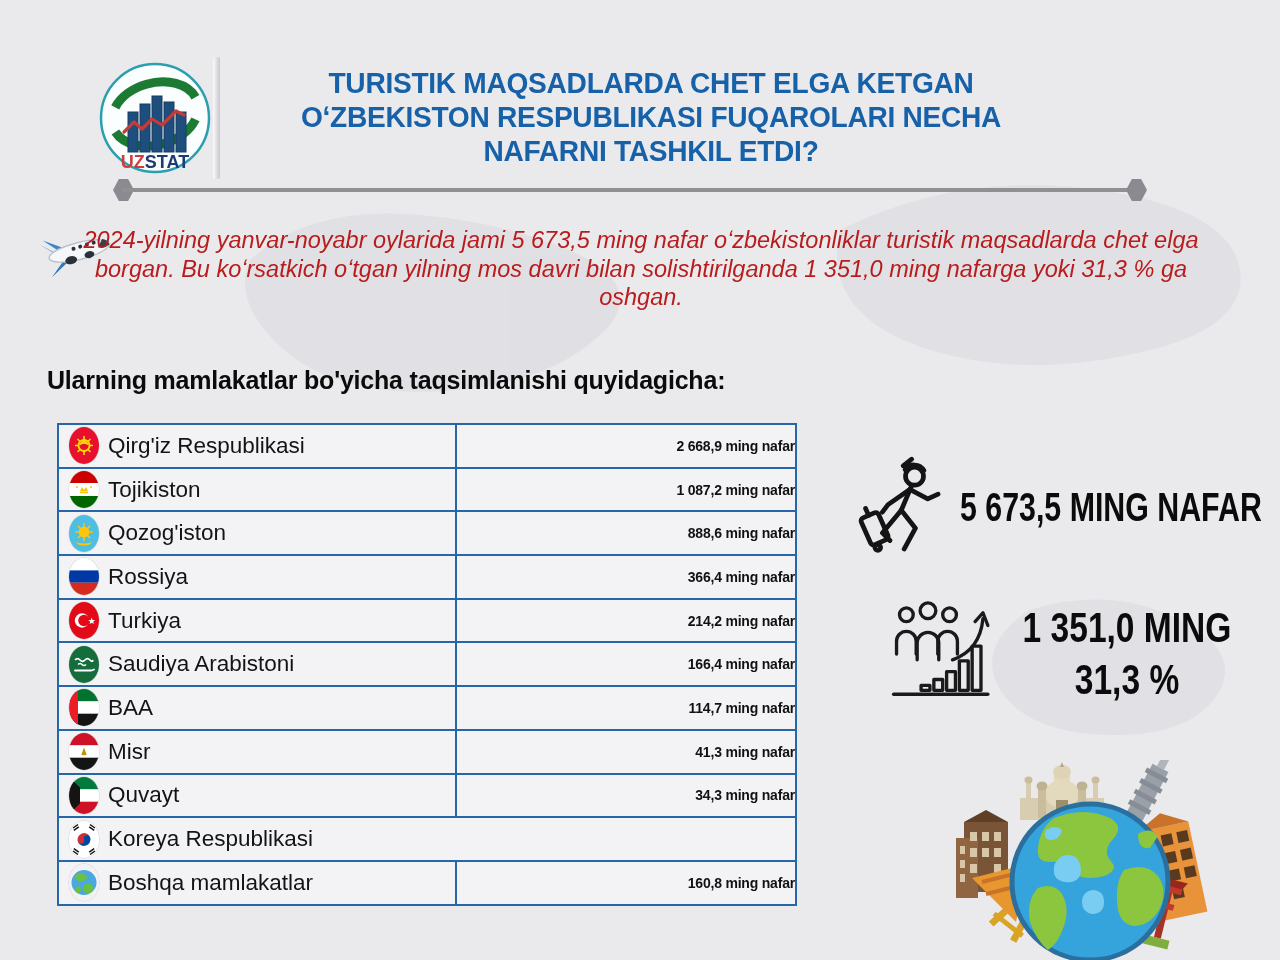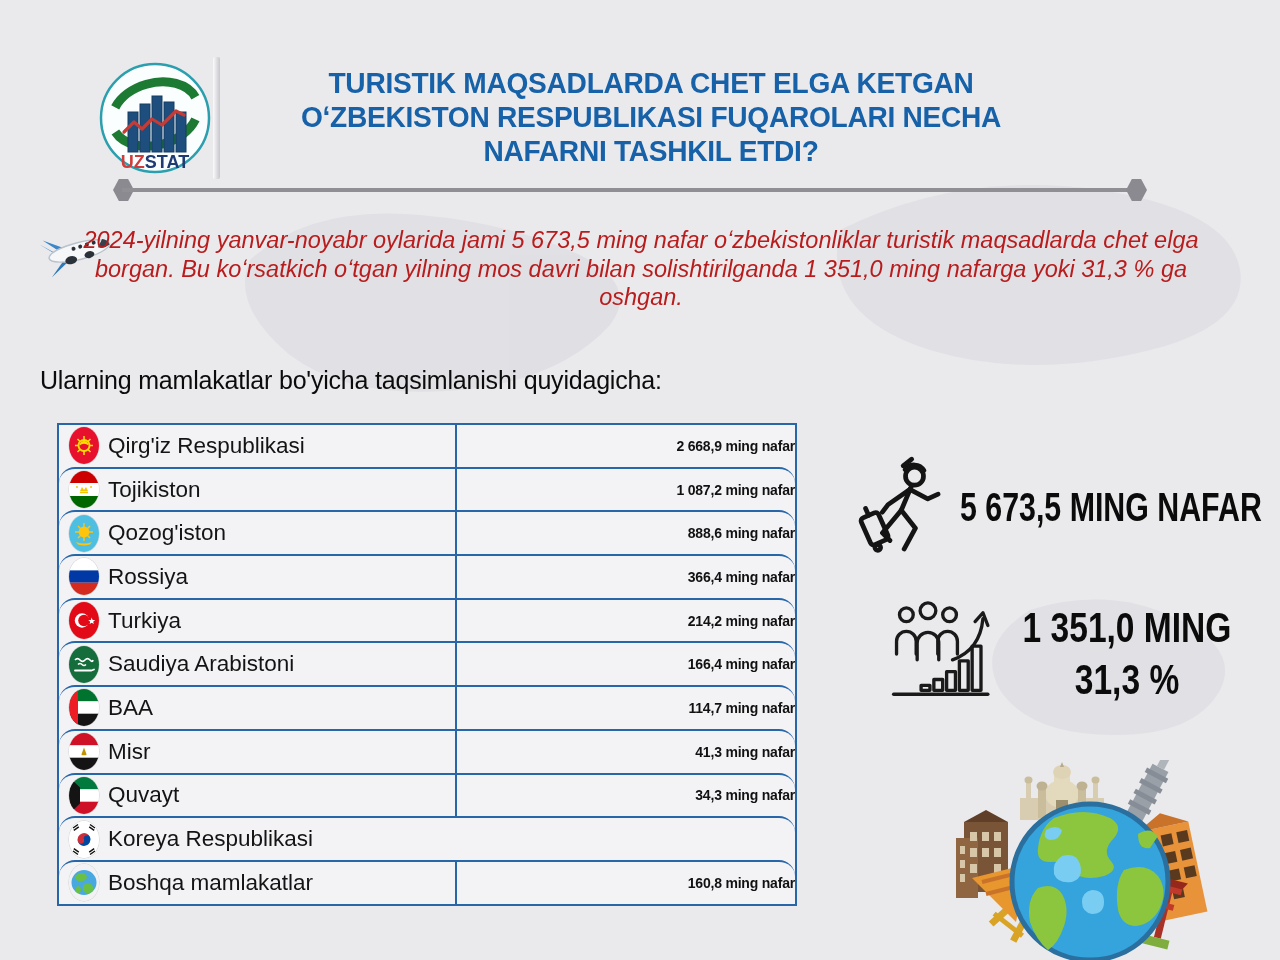--- a/index.html
+++ b/index.html
@@ -34,31 +34,31 @@
   
   .intro{
     position:absolute;left:62px;top:226px;width:1158px;
     font-style:italic;font-size:23.5px;line-height:28.5px;text-align:center;
     color:#b91c1c;
   }
   .plane{position:absolute;left:36px;top:222px;width:86px;height:56px;}
 
   
   .section-heading{
-    position:absolute;left:40px;top:366px;
-    font-size:25px;font-weight:normal;color:#0b0b0b;letter-spacing:-0.2px;
+    position:absolute;left:47px;top:366px;
+    font-size:25px;font-weight:bold;color:#0b0b0b;letter-spacing:-0.2px;
   }
 
   
   .ctable{
     position:absolute;left:57px;top:423px;width:736px;
     border:2.5px solid #2767a9;background:#f3f3f6;
   }
   .trow{display:flex;height:41.7px;align-items:flex-start;}
-  .trow + .trow{border-top:2.5px solid #2767a9;border-radius:16px;}
+  .trow + .trow{border-top:2.5px solid #2767a9;}
   .tcell-left{
     flex:0 0 396px;display:flex;align-items:center;height:100%;
     padding-left:10px;box-sizing:border-box;
   }
   .tcell-right{
     flex:1;display:flex;align-items:center;justify-content:flex-end;height:100%;
     border-left:2.5px solid #2767a9;padding-right:0;box-sizing:border-box;
     font-weight:bold;font-size:14px;letter-spacing:-0.2px;
   }
   .flag{

